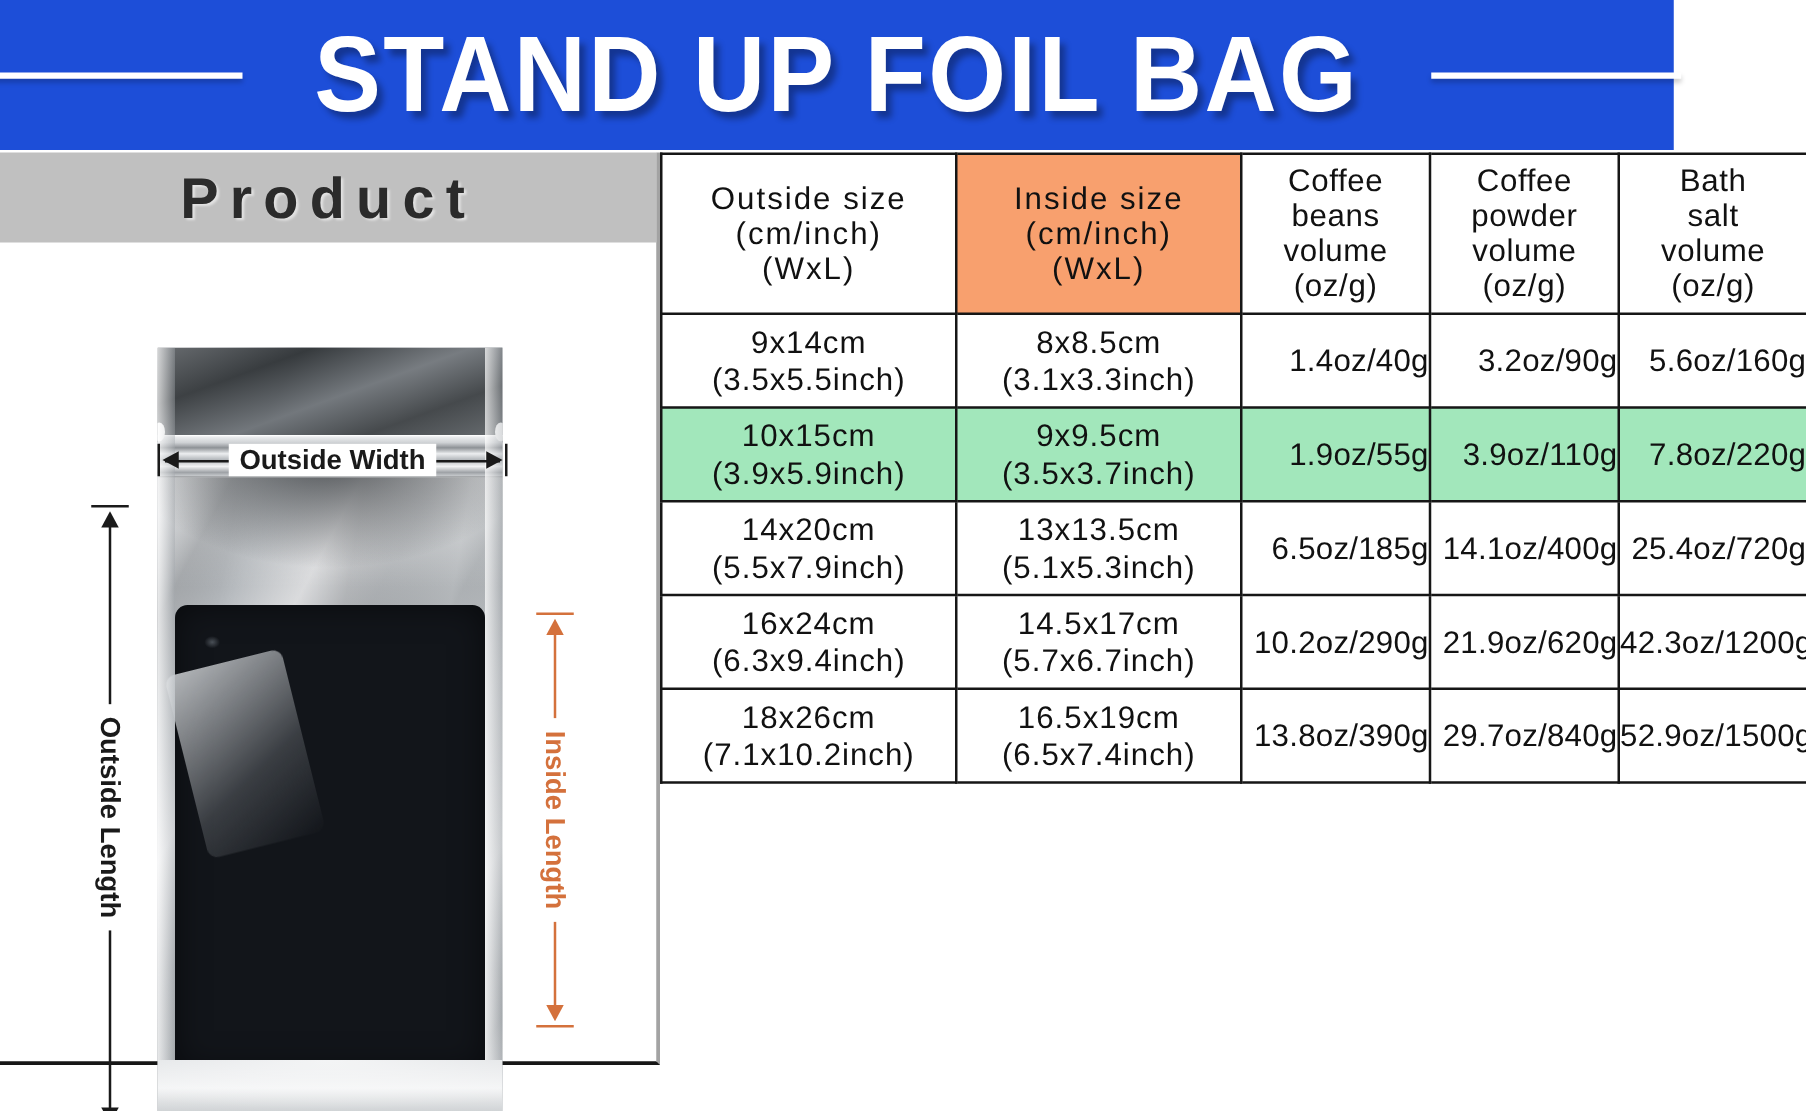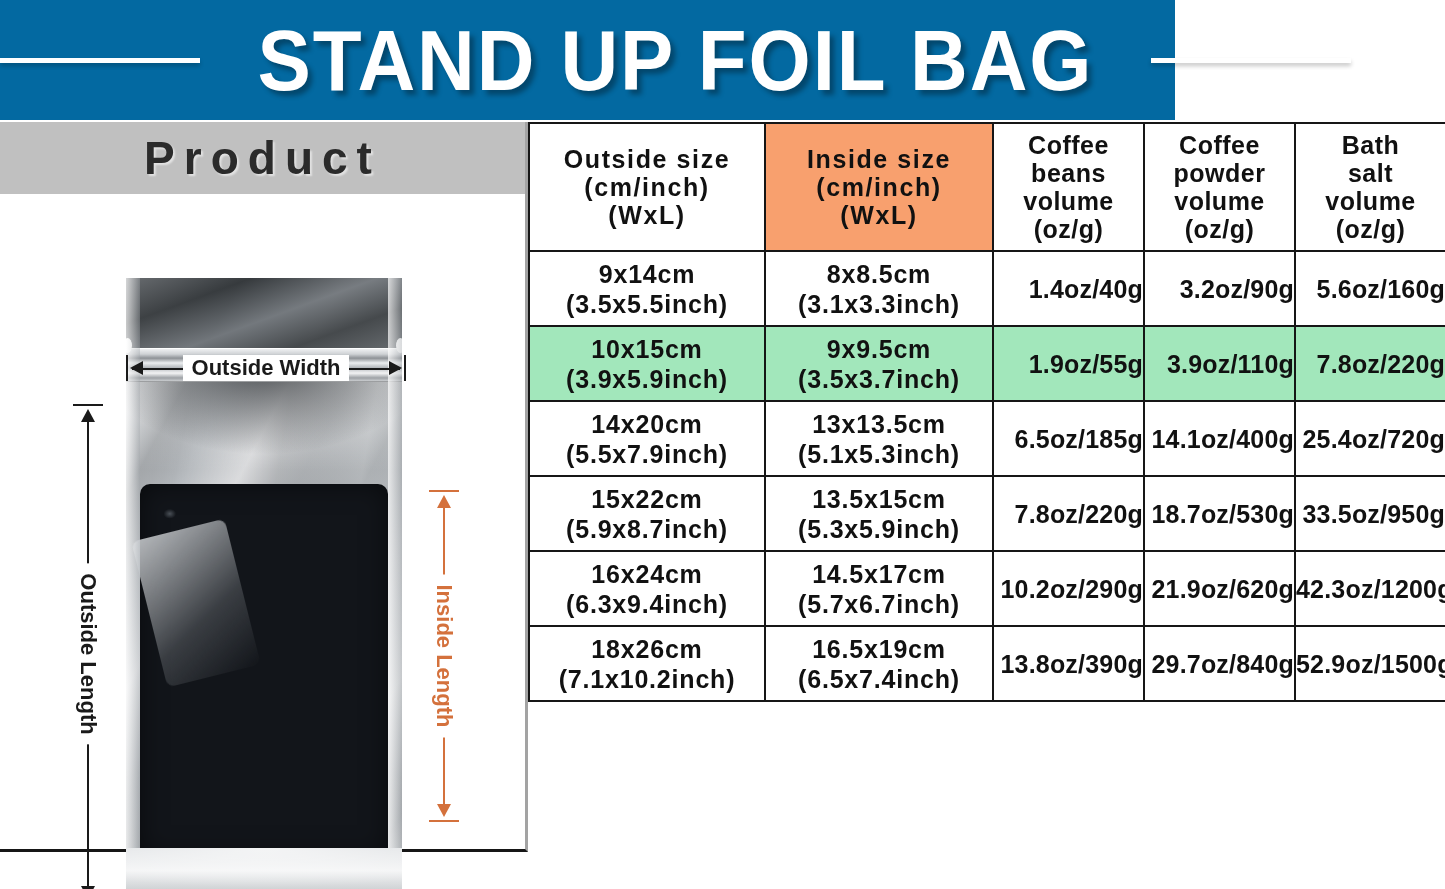--- a/index.html
+++ b/index.html
@@ -17,26 +17,26 @@
     width: 1445px;
     height: 889px;
     background: #ffffff;
     overflow: hidden;
   }
 
   
   #banner {
     position: absolute;
     left: 0; top: 0;
-    width: 1175px;
+    width: 1339px;
     height: 120px;
-    background: #0369a1;
+    background: #1d4ed8;
     display: flex;
     align-items: center;
-    justify-content: space-between;
+    justify-content: center;
     gap: 26px;
   }
   .banner-rule {
     height: 5px;
     background: #ffffff;
     box-shadow: 0 3px 4px rgba(0,0,0,0.22);
     flex: 0 0 auto;
   }
   #rule-left  { width: 200px; }
   #rule-right { width: 200px; }
@@ -269,21 +269,21 @@
     left: 528px; top: 122px;
     width: 917px;
     border-collapse: collapse;
     table-layout: fixed;
   }
   #spec-table td, #spec-table th {
     border: 2px solid #161616;
     text-align: center;
     vertical-align: middle;
     color: #111111;
-    font-weight: bold;
+    font-weight: normal;
   }
   #spec-table thead th {
     height: 128px;
     font-size: 25px;
     line-height: 1.12;
     letter-spacing: 0.5px;
   }
   #spec-table thead th.th-size {
     letter-spacing: 1.6px;
   }
@@ -443,33 +443,20 @@
           <td class="cell-l2">
             <span>13x13.5cm</span>
             <span>(5.1x5.3inch)</span>
           </td>
           <td class="vol">6.5oz/185g</td>
           <td class="vol">14.1oz/400g</td>
           <td class="vol">25.4oz/720g</td>
         </tr>
         <tr>
           <td class="cell-l2">
-            <span>15x22cm</span>
-            <span>(5.9x8.7inch)</span>
-          </td>
-          <td class="cell-l2">
-            <span>13.5x15cm</span>
-            <span>(5.3x5.9inch)</span>
-          </td>
-          <td class="vol">7.8oz/220g</td>
-          <td class="vol">18.7oz/530g</td>
-          <td class="vol">33.5oz/950g</td>
-        </tr>
-        <tr>
-          <td class="cell-l2">
             <span>16x24cm</span>
             <span>(6.3x9.4inch)</span>
           </td>
           <td class="cell-l2">
             <span>14.5x17cm</span>
             <span>(5.7x6.7inch)</span>
           </td>
           <td class="vol">10.2oz/290g</td>
           <td class="vol">21.9oz/620g</td>
           <td class="vol">42.3oz/1200g</td>

